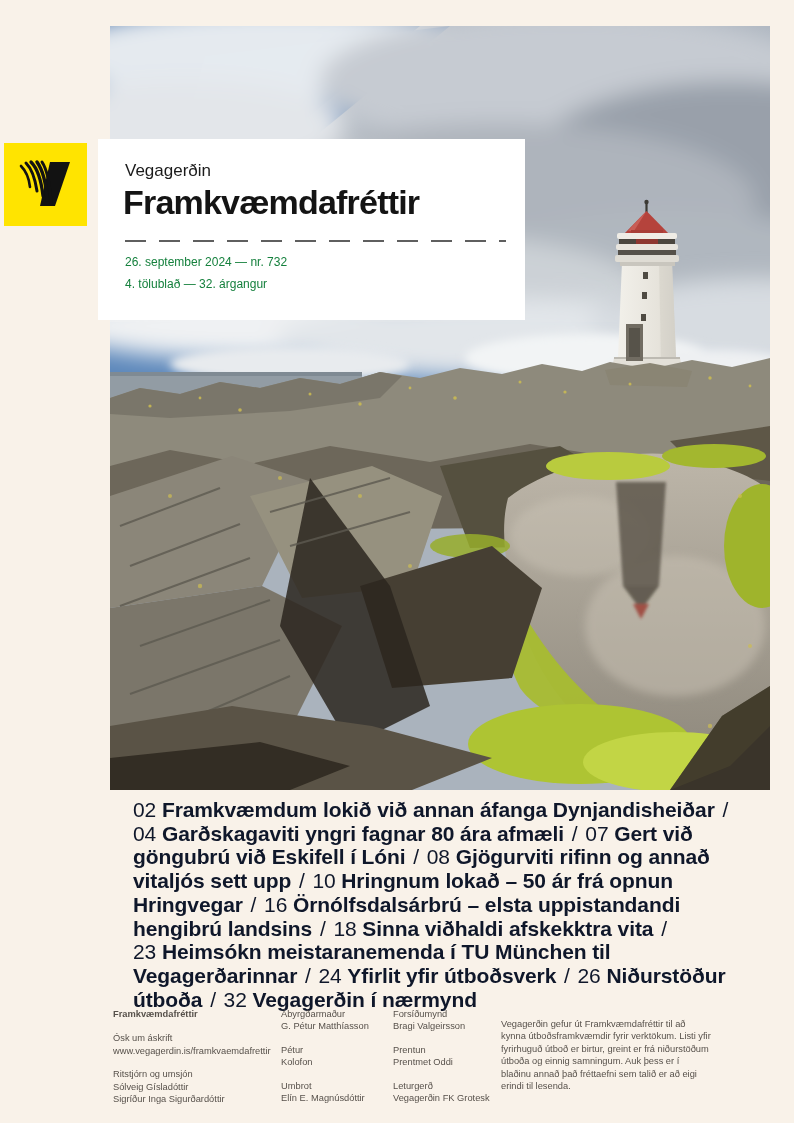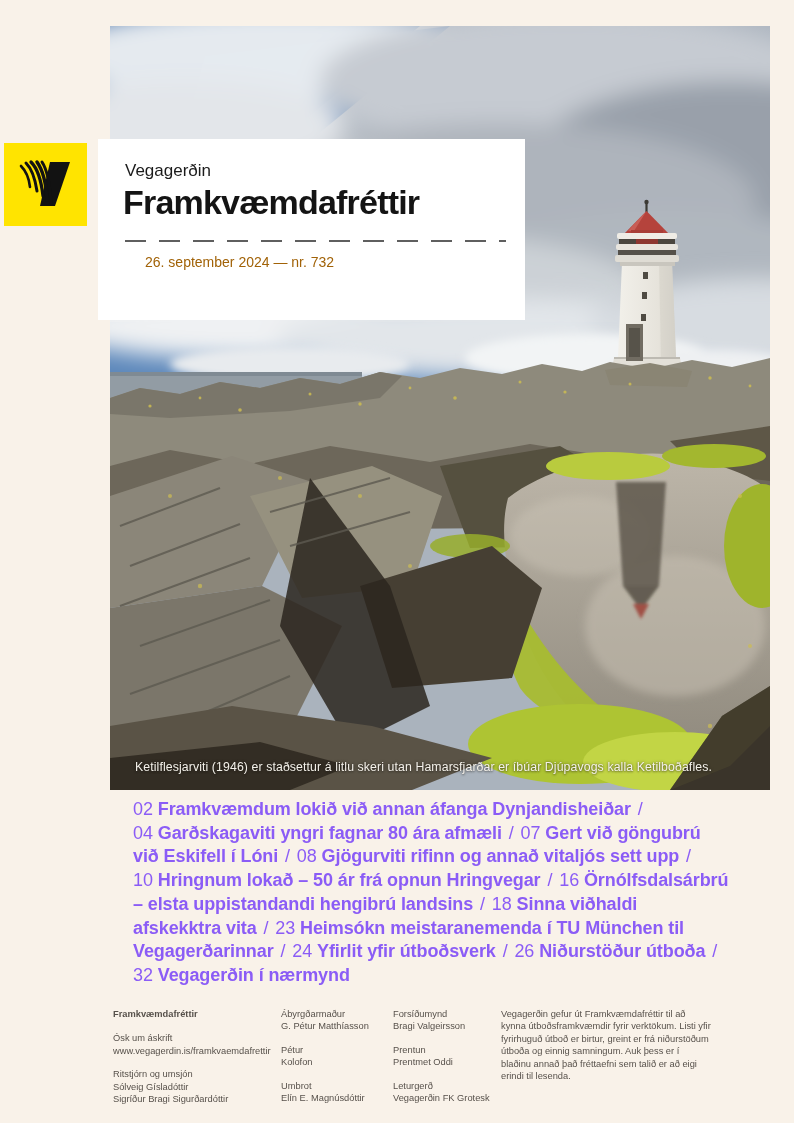--- a/index.html
+++ b/index.html
@@ -27,40 +27,40 @@
   
   .masthead{
     position:absolute;left:98px;top:139px;width:427px;height:181px;background:#ffffff;
   }
   .masthead .brand{position:absolute;left:27px;top:22px;font-size:17px;color:#1b1b1b;}
   .masthead .title{
     position:absolute;left:25px;top:44px;margin:0;
     font-size:34px;font-weight:bold;letter-spacing:-.8px;color:#141414;white-space:nowrap;
   }
   .masthead .dashes{position:absolute;left:27px;top:100px;width:381px;height:4px;}
-  .masthead .meta{position:absolute;left:27px;top:113px;font-size:14px;line-height:21.5px;color:#a16207;margin-left:20px;}
+  .masthead .meta{position:absolute;left:27px;top:113px;font-size:12px;line-height:21.5px;color:#15803d;}
   
   .toc{
     position:absolute;left:133px;top:798px;width:596px;
-    font-size:18px;line-height:23.7px;color:#8b5cf6;letter-spacing:-.1px;
+    font-size:21px;line-height:23.7px;color:#0f172a;letter-spacing:-.1px;
   }
   .toc .toc-num{font-weight:400;}
   .toc .toc-title{font-weight:bold;}
   .toc .toc-sep{font-weight:400;padding:0 2px;}
   
   .footer{position:absolute;left:0;top:1008px;width:794px;font-size:9.3px;line-height:12.4px;color:#57514b;}
   .fcol{position:absolute;top:0;}
   .fcol.c1{left:113px;width:168px;}
   .fcol.c2{left:281px;width:108px;}
   .fcol.c3{left:393px;width:104px;}
   .fcol.c4{left:501px;width:210px;}
   .fbrand{font-weight:bold;margin-bottom:12px;}
   .fblock{margin-bottom:11px;}
   .fblock div{white-space:nowrap;}
-  .fcol.c4 p{margin:0 0 17px 0;}
+  .fcol.c4 p{margin:10px 0 17px 0;}
 </style>
 </head>
 <body>
 
 <div class="page">
 
   <div class="logo">
     <svg viewBox="0 0 83 83">
       <rect x="0" y="0" width="83" height="83" fill="#FFE400"></rect>
       <path d="M46 19 L66 19 L51 63 L36 63 Z" fill="#121212"></path>
@@ -216,47 +216,47 @@
         <circle cx="60" cy="470" r="2"></circle>
           <circle cx="170" cy="452" r="2"></circle>
           <circle cx="250" cy="470" r="2"></circle>
         <circle cx="90" cy="560" r="2.2"></circle>
           <circle cx="300" cy="540" r="2"></circle>
           <circle cx="630" cy="470" r="2"></circle>
         <circle cx="600" cy="700" r="2.2"></circle>
           <circle cx="640" cy="620" r="2"></circle>
       </g>
     </svg>
-    <div class="caption">Ketilflesjarviti (1946) er staðsettur á litlu skeri utan Hamarsfjarðar er íbúar Djúpavogs kalla Ketilboðafles.</div>
   </div>
 
   <div class="masthead">
     <div class="brand">Vegagerðin</div>
     <h1 class="title">Framkvæmdafréttir</h1>
     <svg class="dashes" viewBox="0 0 381 4" preserveAspectRatio="none">
       <line x1="0" y1="2" x2="381" y2="2" stroke="#2b2b2b" stroke-width="1.7" stroke-dasharray="21 13"></line>
     </svg>
     <div class="meta">
       <div>26. september 2024 — nr. 732</div>
+      <div>4. tölublað — 32. árgangur</div>
     </div>
   </div>
 
   <div class="toc"><span class="toc-num">02&nbsp;</span><span class="toc-title">Framkvæmdum lokið við annan áfanga Dynjandisheiðar</span><span class="toc-sep"> / </span><span class="toc-num">04&nbsp;</span><span class="toc-title">Garðskagaviti yngri fagnar 80 ára afmæli</span><span class="toc-sep"> / </span><span class="toc-num">07&nbsp;</span><span class="toc-title">Gert við göngubrú við Eskifell í Lóni</span><span class="toc-sep"> / </span><span class="toc-num">08&nbsp;</span><span class="toc-title">Gjögurviti rifinn og annað vitaljós sett upp</span><span class="toc-sep"> / </span><span class="toc-num">10&nbsp;</span><span class="toc-title">Hringnum lokað – 50 ár frá opnun Hringvegar</span><span class="toc-sep"> / </span><span class="toc-num">16&nbsp;</span><span class="toc-title">Örnólfsdalsárbrú – elsta uppistandandi hengibrú landsins</span><span class="toc-sep"> / </span><span class="toc-num">18&nbsp;</span><span class="toc-title">Sinna viðhaldi afskekktra vita</span><span class="toc-sep"> / </span><span class="toc-num">23&nbsp;</span><span class="toc-title">Heimsókn meistaranemenda í TU München til Vegagerðarinnar</span><span class="toc-sep"> / </span><span class="toc-num">24&nbsp;</span><span class="toc-title">Yfirlit yfir útboðsverk</span><span class="toc-sep"> / </span><span class="toc-num">26&nbsp;</span><span class="toc-title">Niðurstöður útboða</span><span class="toc-sep"> / </span><span class="toc-num">32&nbsp;</span><span class="toc-title">Vegagerðin í nærmynd</span></div>
 
   <div class="footer">
     <div class="fcol c1">
       <div class="fbrand">Framkvæmdafréttir</div>
       <div class="fblock">
         <div>Ósk um áskrift</div>
         <div>www.vegagerdin.is/framkvaemdafrettir</div>
       </div>
       <div class="fblock">
         <div>Ritstjórn og umsjón</div>
         <div>Sólveig Gísladóttir</div>
-        <div>Sigríður Bragi Sigurðardóttir</div>
+        <div>Sigríður Inga Sigurðardóttir</div>
       </div>
     </div>
     <div class="fcol c2">
       <div class="fblock">
         <div>Ábyrgðarmaður</div>
         <div>G. Pétur Matthíasson</div>
       </div>
       <div class="fblock">
         <div>Pétur</div>
         <div>Kolofon</div>

